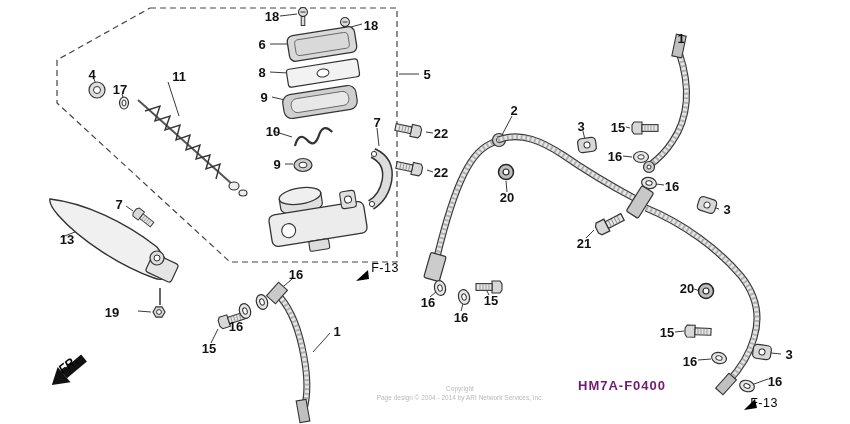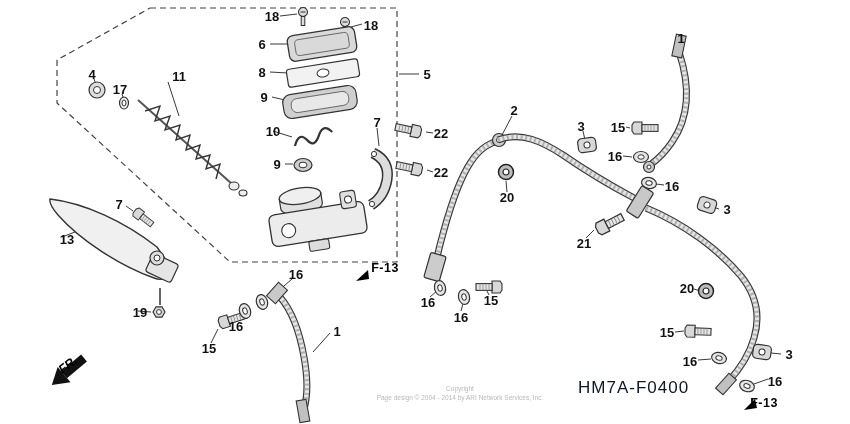--- a/index.html
+++ b/index.html
@@ -1,24 +1,24 @@
 <!DOCTYPE html>
 <html><head>
 <meta charset="utf-8">
 <style>
   html,body{margin:0;padding:0;background:#ffffff;}
   #stage{position:relative;width:850px;height:424px;background:#ffffff;overflow:hidden;
          font-family:"Liberation Sans",sans-serif;padding-left:37px;}
   #art{position:absolute;left:0;top:0;}
   .callout{position:absolute;transform:translate(-50%,-50%);font-size:13px;font-weight:700;
            color:#111;white-space:nowrap;line-height:1;}
-  .pageref{position:absolute;transform:translate(-50%,-50%);font-size:12.5px;font-weight:700;
+  .pageref{position:absolute;transform:translate(-50%,-50%);font-size:12.5px;font-weight:400;
            color:#000;letter-spacing:.5px;white-space:nowrap;}
-  #diagram-code{position:absolute;left:578px;top:378px;font-size:17px;font-weight:400;
-           letter-spacing:1px;color:#0f172a;white-space:nowrap;}
+  #diagram-code{position:absolute;left:578px;top:378px;font-size:13px;font-weight:700;
+           letter-spacing:1px;color:#701a75;white-space:nowrap;}
   #fr-label{position:absolute;left:58px;top:358px;font-size:12.5px;font-weight:800;font-style:italic;
            color:#000;transform:rotate(-38deg);}
   #copyright{position:absolute;left:375px;top:385px;width:170px;text-align:center;font-size:6.5px;
            line-height:1.35;color:#b9b9b9;}
 </style>
 </head>
 <body>
 
 <div id="stage">
 
@@ -237,21 +237,21 @@
   <span class="callout" style="left:581px;top:126px">3</span>
   <span class="callout" style="left:618px;top:127px">15</span>
   <span class="callout" style="left:615px;top:156px">16</span>
   <span class="callout" style="left:672px;top:186px">16</span>
   <span class="callout" style="left:681px;top:38px">1</span>
   <span class="callout" style="left:507px;top:197px">20</span>
   <span class="callout" style="left:727px;top:209px">3</span>
   <span class="callout" style="left:584px;top:243px">21</span>
   <span class="callout" style="left:67px;top:239px">13</span>
   <span class="callout" style="left:119px;top:204px">7</span>
-  <span class="callout" style="left:140px;top:312px">19</span>
+  <span class="callout" style="left:112px;top:312px">19</span>
   <span class="callout" style="left:209px;top:348px">15</span>
   <span class="callout" style="left:236px;top:326px">16</span>
   <span class="callout" style="left:296px;top:274px">16</span>
   <span class="callout" style="left:337px;top:331px">1</span>
   <span class="callout" style="left:428px;top:302px">16</span>
   <span class="callout" style="left:461px;top:317px">16</span>
   <span class="callout" style="left:491px;top:300px">15</span>
   <span class="callout" style="left:687px;top:288px">20</span>
   <span class="callout" style="left:667px;top:332px">15</span>
   <span class="callout" style="left:690px;top:361px">16</span>

